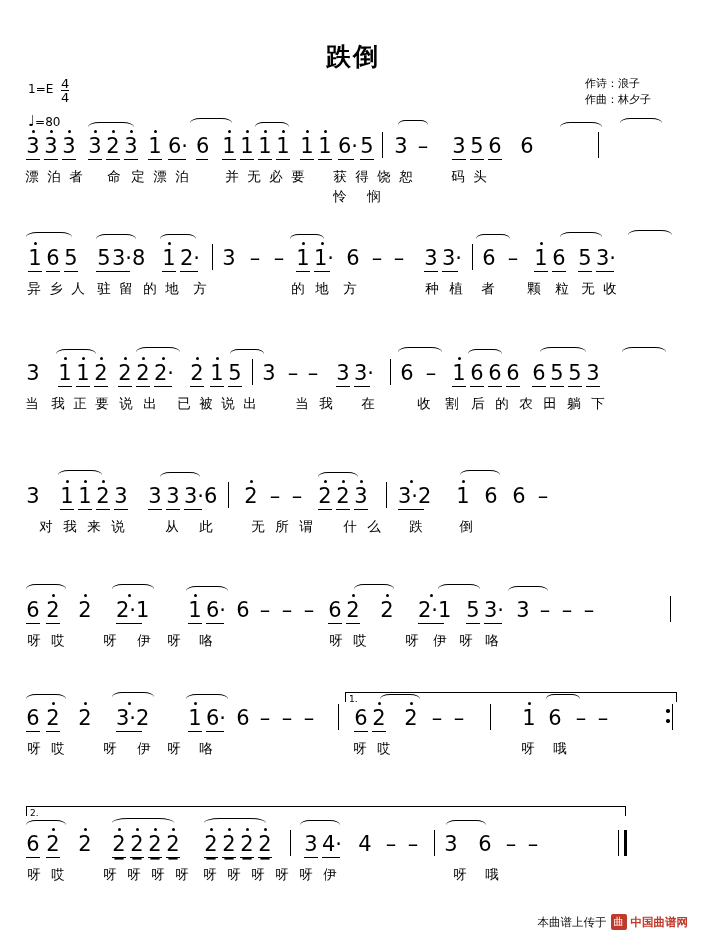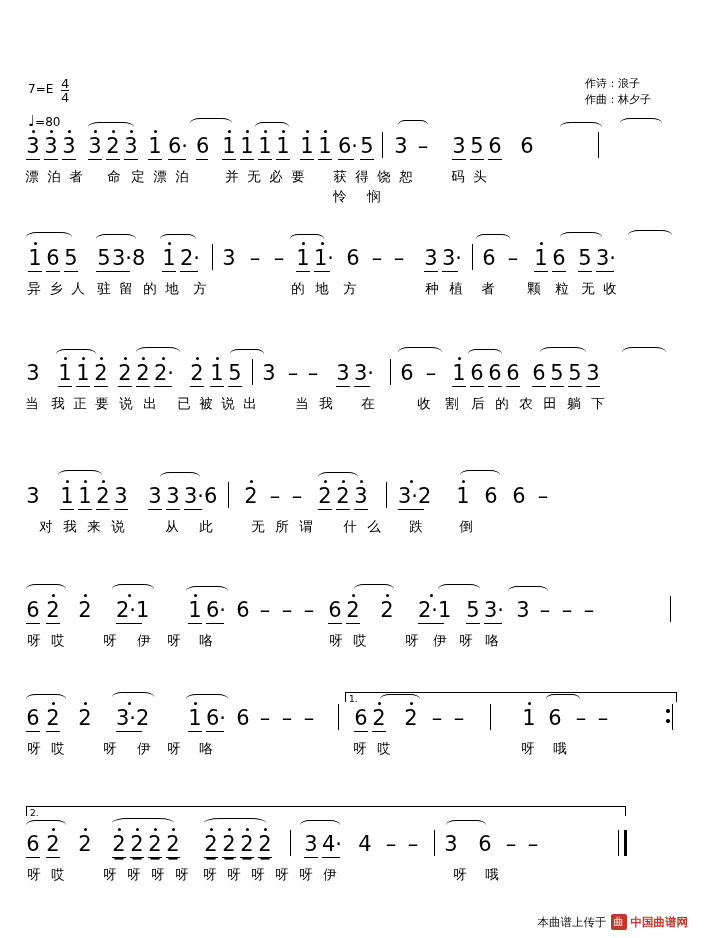--- a/index.html
+++ b/index.html
@@ -187,28 +187,29 @@
     text-align: center;
     border-radius: 2px;
   }
   .footer .site { color: #c0392b; font-weight: bold; }
 </style>
 </head>
 <body>
 
 <div class="sheet">
 
+  <div class="title">跌倒</div>
 
   <div class="credits">
     <div>作诗：浪子</div>
     <div>作曲：林夕子</div>
   </div>
 
   <div class="keysig">
-    <span class="keyline">7=E</span>
+    <span class="keyline">1=E</span>
     <span class="meter">
       <span class="num">4</span>
       <span class="den">4</span>
     </span>
   </div>
 
   <div class="tempo">
     <span class="note">♩</span><span>=80</span>
   </div>
 

